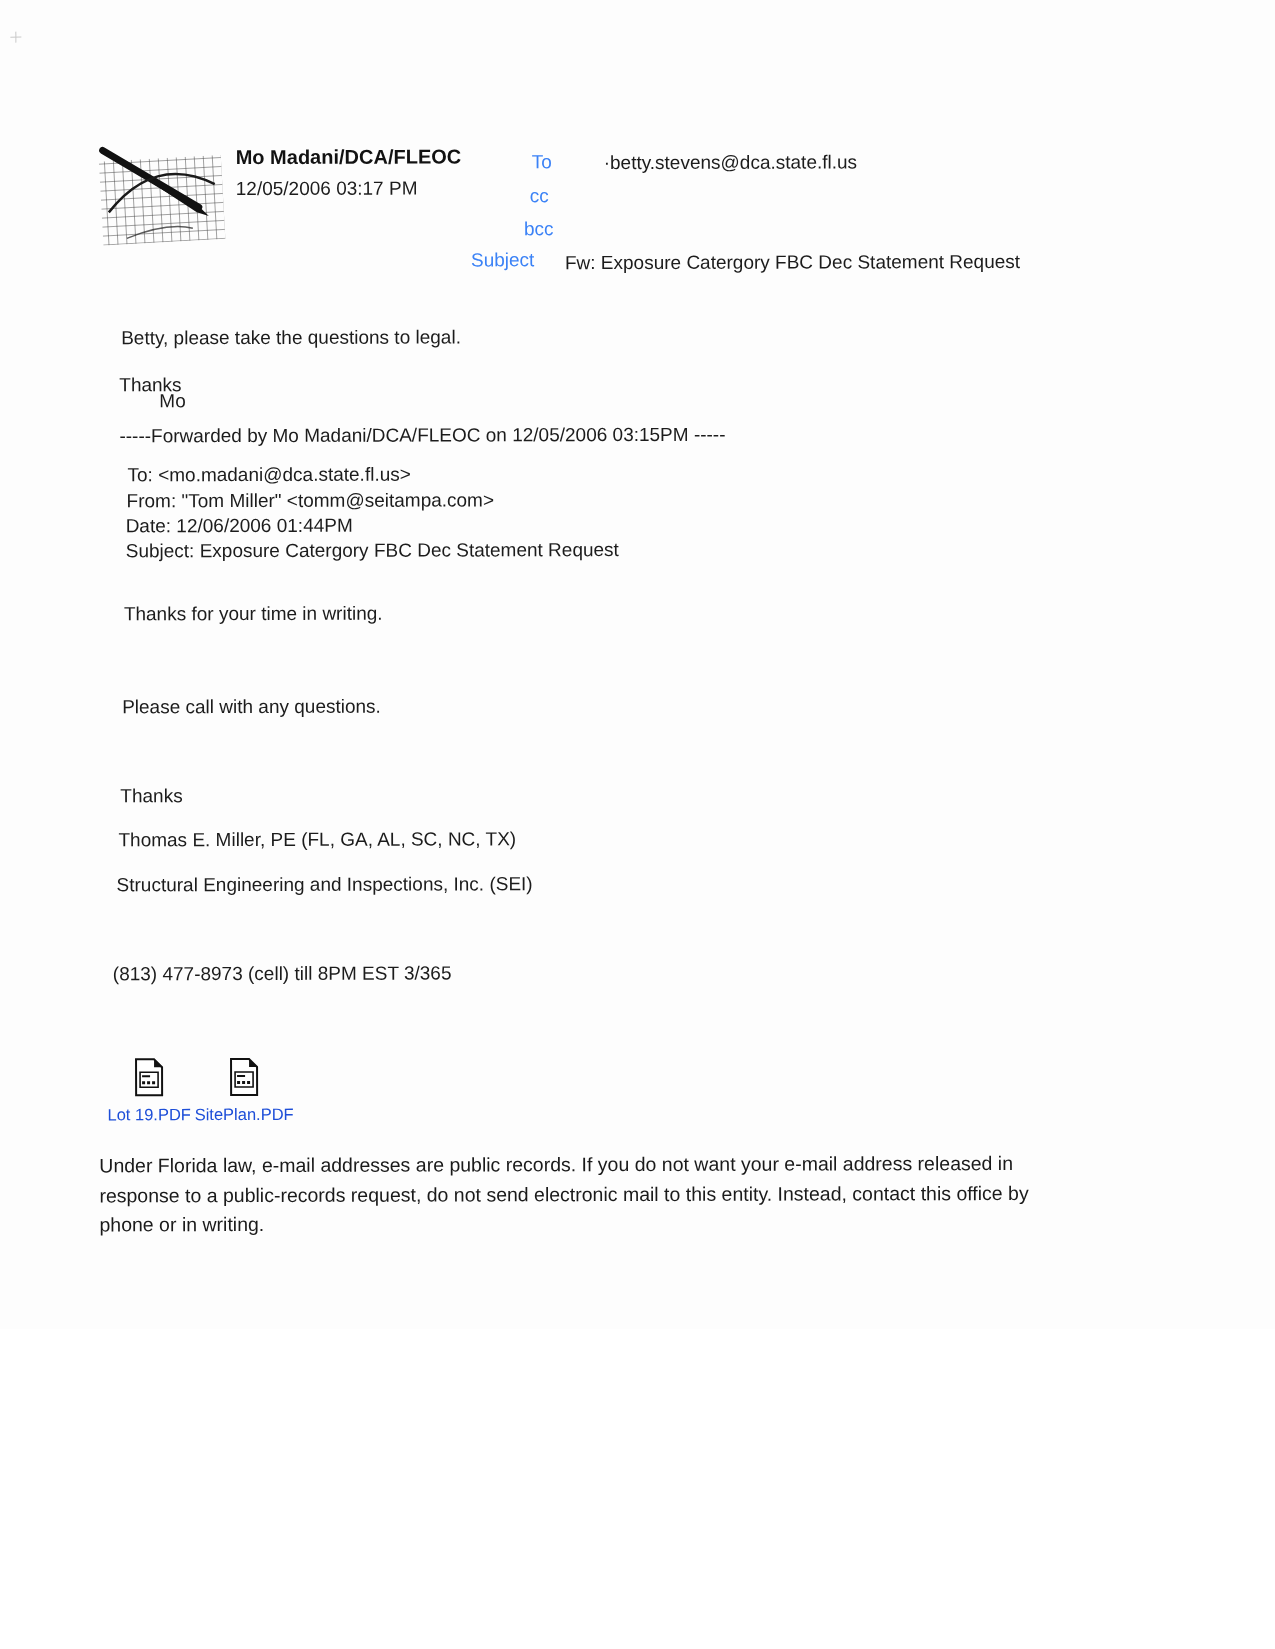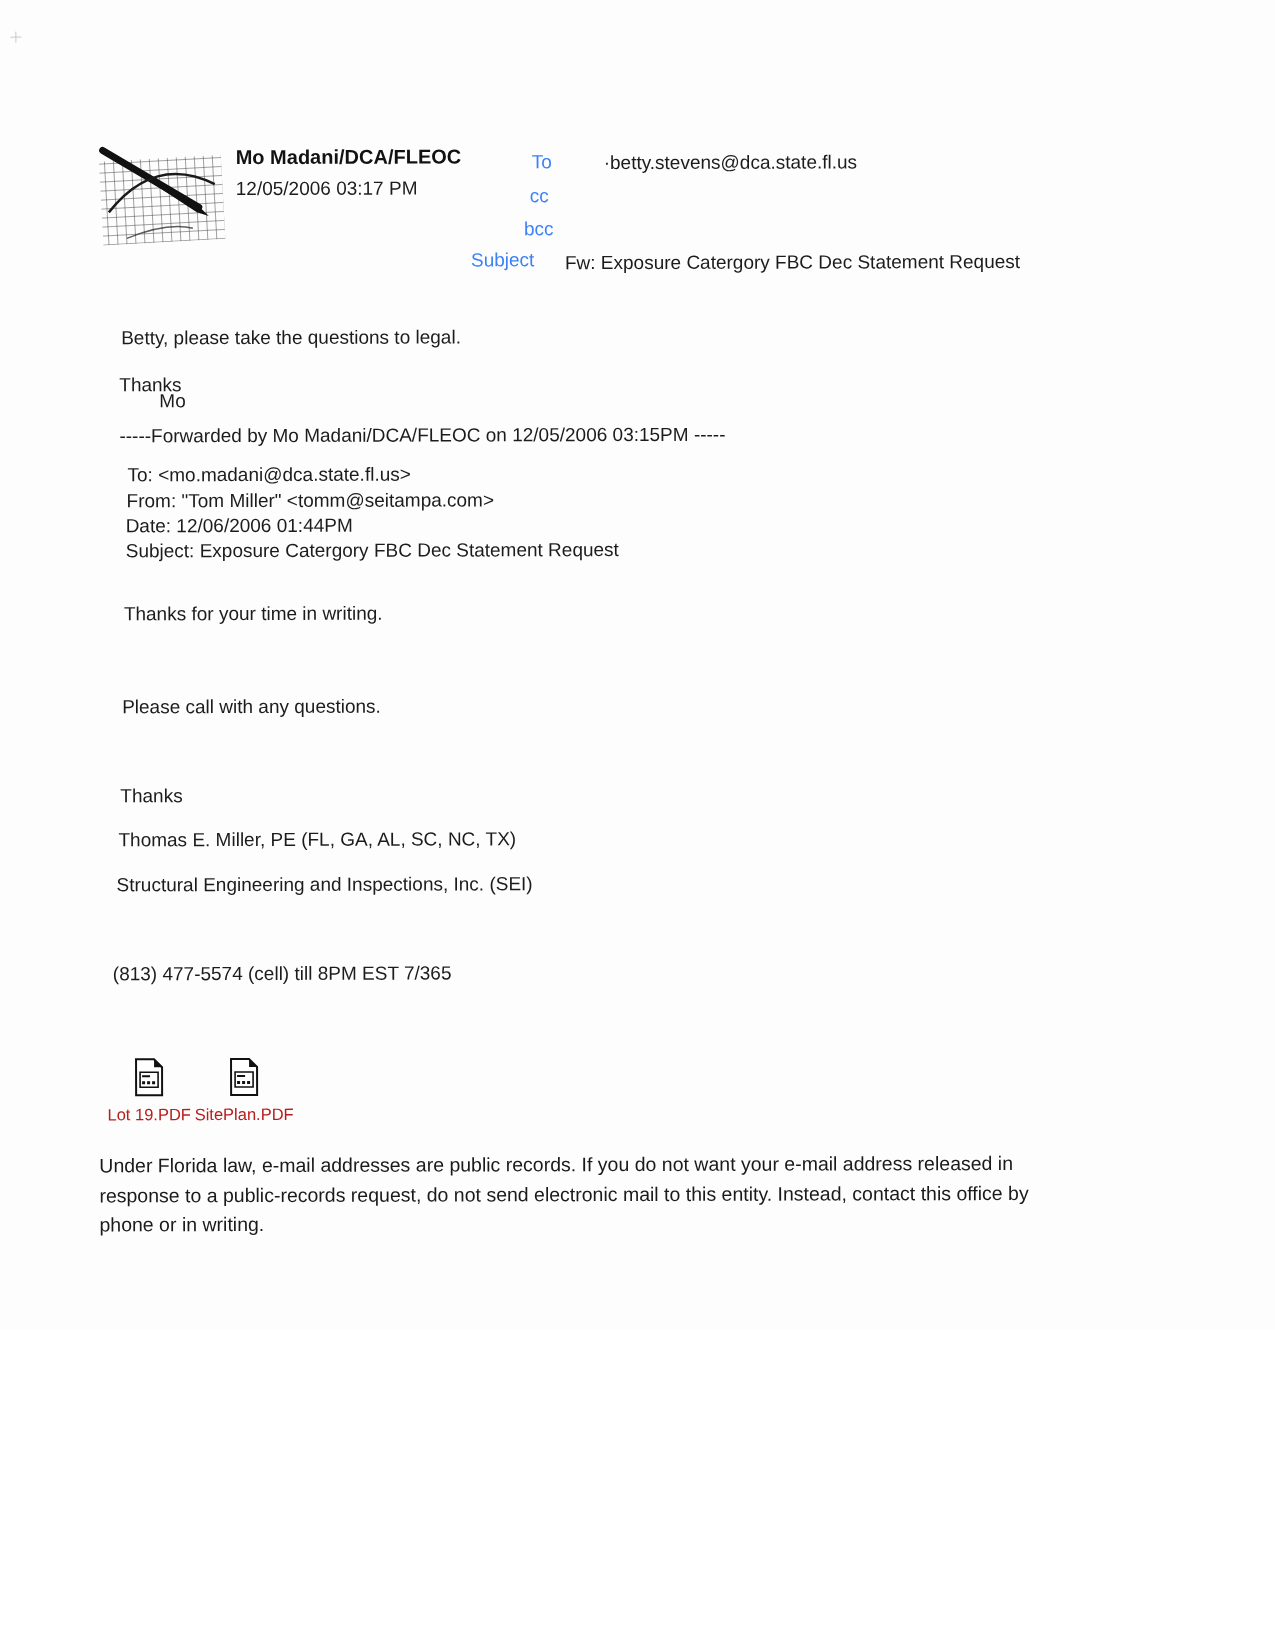--- a/index.html
+++ b/index.html
@@ -46,21 +46,21 @@
     position: absolute;
     text-align: center;
   }
   .pdf-attachment .icon-holder {
     display: inline-block;
   }
   .att-label {
     font-size: 16.5px;
     margin-top: 4px;
     white-space: pre;
-    color: #b91c1c;
+    color: #1d4ed8;
   }
   .disclaimer {
     position: absolute;
     left: 98px;
     top: 1150px;
     width: 940px;
     font-size: 19.5px;
     line-height: 29.5px;
     color: #1a1a1a;
   }
@@ -137,21 +137,21 @@
     <div class="line" style="left:127px; top:488px;">From: "Tom Miller" &lt;tomm@seitampa.com&gt;</div>
     <div class="line" style="left:126px; top:513px;">Date: 12/06/2006 01:44PM</div>
     <div class="line" style="left:126px; top:538px;">Subject: Exposure Catergory FBC Dec Statement Request</div>
 
     <div class="line" style="left:124px; top:601px;">Thanks for your time in writing.</div>
     <div class="line" style="left:122px; top:694px;">Please call with any questions.</div>
     <div class="line" style="left:120px; top:783px;">Thanks</div>
 
     <div class="line" style="left:118px; top:827px;">Thomas E. Miller, PE (FL, GA, AL, SC, NC, TX)</div>
     <div class="line" style="left:116px; top:872px;">Structural Engineering and Inspections, Inc. (SEI)</div>
-    <div class="line" style="left:112px; top:961px;">(813) 477-5574 (cell) till 8PM EST 7/365</div>
+    <div class="line" style="left:112px; top:961px;">(813) 477-8973 (cell) till 8PM EST 3/365</div>
 
     <div class="pdf-attachment" style="left:103px; top:1056px; width:90px;">
       <span class="icon-holder">
         <svg width="32" height="40" viewBox="0 0 32 40" aria-hidden="true">
           <path d="M3 2 H21 L29 10 V38 H3 Z" fill="#fff" stroke="#111" stroke-width="2"></path>
           <path d="M21 2 L29 10 H21 Z" fill="#111"></path>
           <rect x="7" y="15" width="18" height="15" fill="none" stroke="#111" stroke-width="1.6"></rect>
           <rect x="9" y="24" width="3" height="3" fill="#111"></rect>
           <rect x="14" y="24" width="3" height="3" fill="#111"></rect>
           <rect x="19" y="24" width="3" height="3" fill="#111"></rect>

